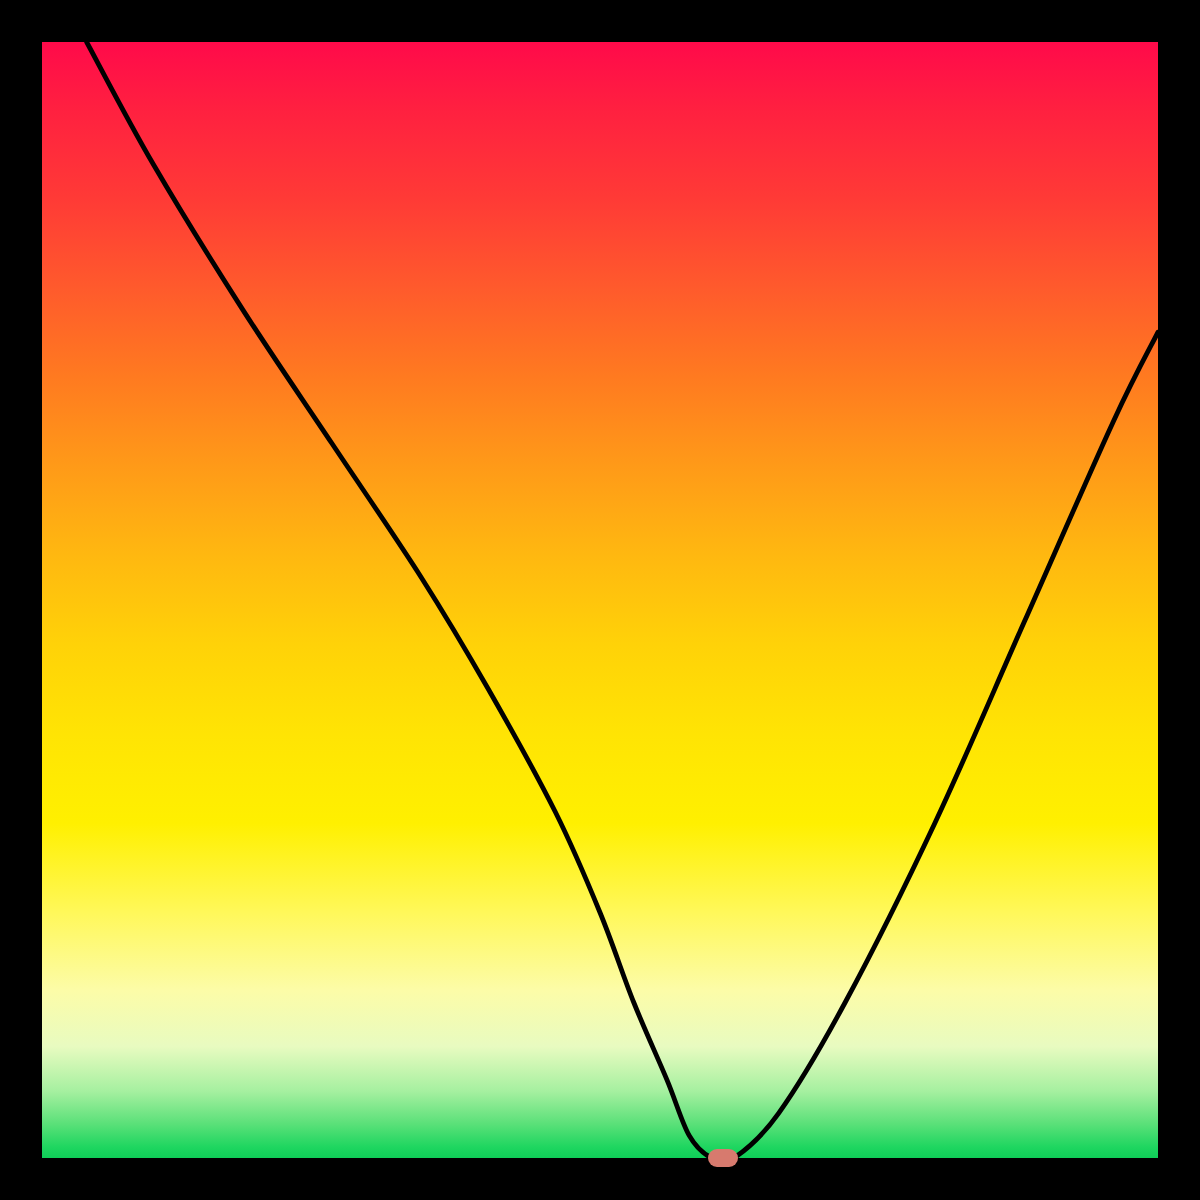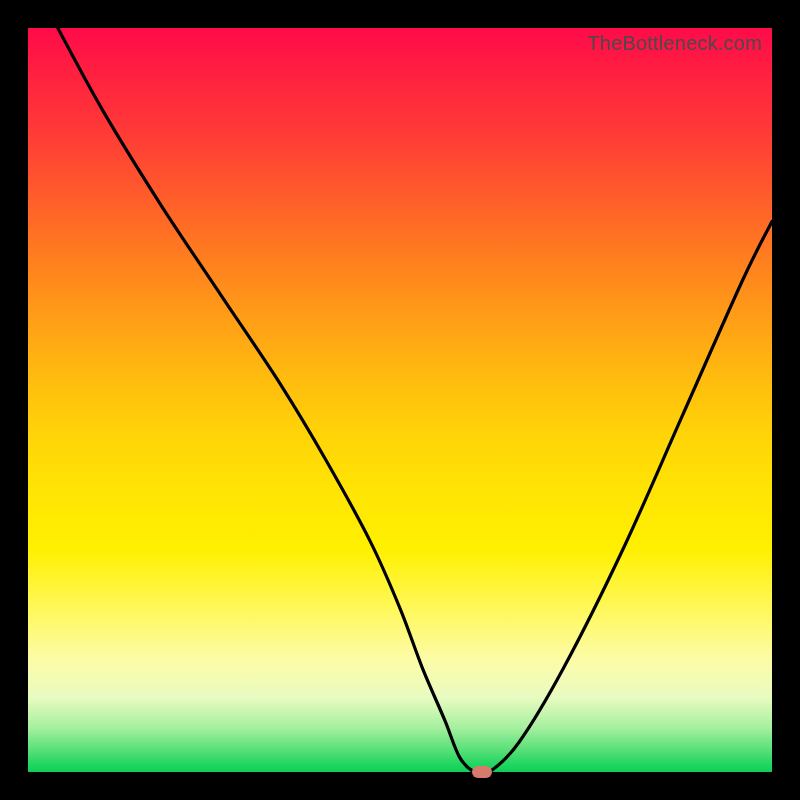--- a/index.html
+++ b/index.html
@@ -70,21 +70,20 @@
     background: #d77a6e;
     transform: translate(-50%, -50%);
   }
 </style>
 </head>
 <body>
 
 <div class="frame">
   <div class="plot">
 
-    <div class="watermark">TheBottleneck.com</div>
 
     <svg class="curve" viewBox="0 0 744 744" preserveAspectRatio="none">
       <path fill="none" stroke="#000" stroke-width="3.2" stroke-linecap="round" stroke-linejoin="round" d="M 29.76 0 C 37.2 13.640000000000006, 57.040000000000006 52.08000000000004, 74.4 81.84000000000003 C 91.76 111.60000000000002, 114.07999999999998 147.55999999999995, 133.92 178.55999999999995 C 153.76 209.55999999999995, 173.6 238.07999999999996, 193.44 267.84 C 213.28 297.59999999999997, 235.6 329.84, 252.96 357.12 C 270.32 384.40000000000003, 282.72 405.48, 297.6 431.52000000000004 C 312.48 457.56000000000006, 329.84000000000003 488.56000000000006, 342.24 513.36 C 354.64 538.16, 363.32 559.2399999999999, 372 580.3199999999999 C 380.68 601.4, 386.88 621.24, 394.32 639.84 C 401.76 658.44, 410.44000000000005 677.04, 416.64000000000004 691.92 C 422.84000000000003 706.8, 426.56 720.44, 431.52 729.12 C 436.47999999999996 737.8, 441.44 741.52, 446.4 744 C 451.35999999999996 746.48, 453.84 748.96, 461.28 744 C 468.71999999999997 739.04, 478.64000000000004 731.6, 491.04 714.24 C 503.44 696.88, 518.3199999999999 672.08, 535.68 639.84 C 553.04 607.6, 575.36 562.9599999999999, 595.2 520.8 C 615.0400000000001 478.63999999999993, 634.88 431.52, 654.72 386.88 C 674.5600000000001 342.24, 699.36 285.2, 714.24 252.95999999999998 C 729.12 220.72, 739.04 203.36000000000004, 744 193.44000000000005"></path>
     </svg>
 
     <div class="marker" style="left: 453.84px; top: 744px;"></div>
 
   </div>
 </div>
 

